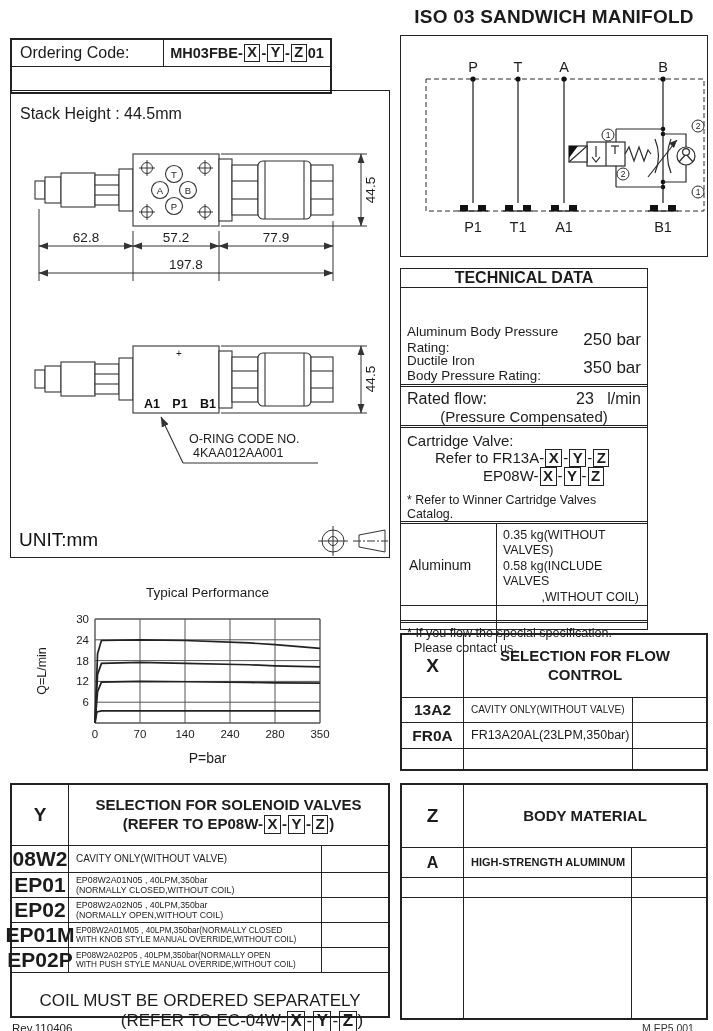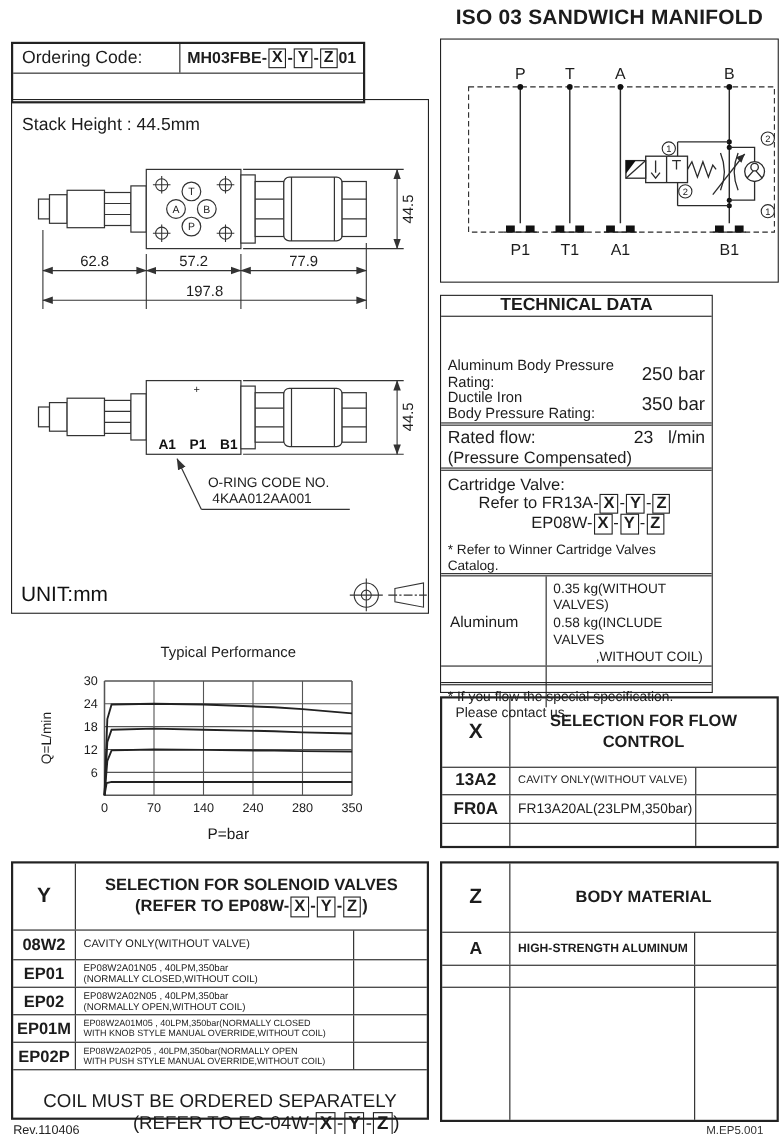--- a/index.html
+++ b/index.html
@@ -34,21 +34,21 @@
   .td-box { left:400px; top:268px; width:248px; height:362px; border:1.8px solid #222; display:flex; flex-direction:column; }
   .td-title { height:27px; display:flex; align-items:center; justify-content:center; font-weight:700; font-size:16px; border-bottom:1.6px solid #222; }
   .td-row { display:flex; align-items:center; padding:0 6px; }
   .td-row .lbl { font-size:13.4px; line-height:1.15; }
   .td-row .val { margin-left:auto; font-size:17px; white-space:pre; }
   .td-alu { height:27px;margin-top:38px; }
   .td-iron { height:39px; border-bottom:3px double #222; }
   .td-flow { height:48px; border-bottom:3px double #222; padding:3px 6px 0 6px; }
   .td-flow .l1 { display:flex; font-size:16px; }
   .td-flow .l1 .val { margin-left:auto; white-space:pre; }
-  .td-flow .l2 { text-align:left; font-size:15px; }
+  .td-flow .l2 { text-align:center; font-size:15px; }
   .td-cart { height:97px; border-bottom:3px double #222; padding:4px 6px 0 6px; font-size:15px; }
   .td-cart .c2 { margin-left:28px; }
   .td-cart .c3 { margin-left:76px; }
   .td-cart .cat { font-size:12.4px; margin-top:7px; }
   .td-weight { height:96px; display:flex; flex-direction:column; }
   .td-weight .wr { display:flex; flex:1; }
   .td-weight .wr + .wr { border-top:1.3px solid #222; }
   .td-weight .wc1 { width:96px; border-right:1.3px solid #222; display:flex; align-items:center; padding-left:8px; font-size:14px; }
   .td-weight .wc2 { flex:1; padding:4px 4px 0 6px; font-size:12.4px; line-height:1.25; }
   .td-weight .wc2 .rline { text-align:right; padding-right:4px; }
@@ -74,21 +74,21 @@
   .x-tbl .rowA .key, .x-tbl .rowB .key { font-size:15.5px; }
   .x-tbl .rowA .desc { font-size:10px; letter-spacing:.1px; }
   .x-tbl .rowB .desc { font-size:12.5px; }
 
   .y-tbl { left:10px; top:783px; width:380px; }
   .y-tbl .key { width:57px; border-right:1.4px solid #222; }
   .y-tbl .desc { width:253px; border-right:1.4px solid #222; flex-direction:column; align-items:flex-start; justify-content:center; }
   .y-tbl .blank { flex:1; }
   .y-tbl .head { height:60px; }
   .y-tbl .row1 { height:27px; } .y-tbl .row2 { height:25px; }
-  .y-tbl .key { font-size:15px; }
+  .y-tbl .key { font-size:21px; }
   .y-tbl .row1 .desc { font-size:10px; }
   .y-tbl .row2 .desc { font-size:8.8px; }
   .y-tbl .row2.sm .desc { font-size:8.2px; }
   .y-tbl .coil { display:block; height:44px; text-align:center; font-size:17px; padding-top:18px; line-height:1.2; }
   .y-tbl .coil .l2 { transform:translateX(42px); }
 
   .z-tbl { left:400px; top:783px; width:308px; }
   .z-tbl .key { width:62px; border-right:1.4px solid #222; }
   .z-tbl .desc { width:168px; border-right:1.4px solid #222; }
   .z-tbl .blank { flex:1; }

